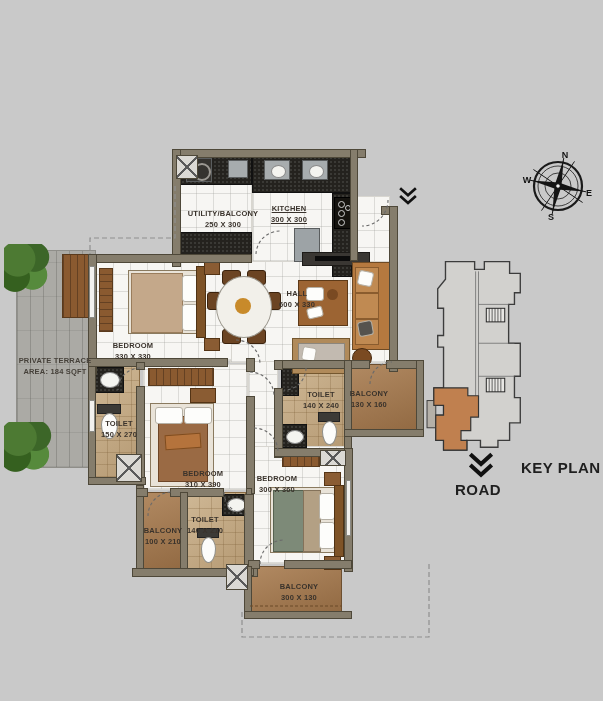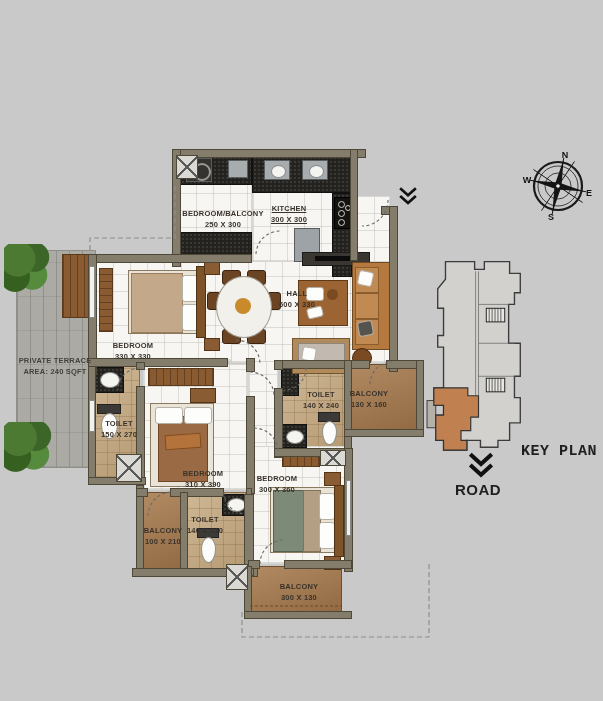--- a/index.html
+++ b/index.html
@@ -241,38 +241,38 @@
       <path d="M260,564 A24,24 0 0 1 284,540"></path>
     </g>
     <g fill="none" stroke="#8f8f8f" stroke-width="1.2" stroke-dasharray="5 3">
       <path d="M175,186 L175,238 L90,238 L90,254"></path>
       <path d="M242,612 L242,637 L429,637 L429,563"></path>
     </g>
     <path d="M250,606 L342,606" fill="none" stroke="#6b4a28" stroke-width="1" stroke-dasharray="3 2"></path>
   </svg>
 
   <div class="lbl" style="left:223px;top:209px;">
-    <div>BEDROOM/BALCONY</div>
+    <div>UTILITY/BALCONY</div>
       <div>250 X 300</div>
     </div>
   <div class="lbl" style="left:289px;top:204px;text-decoration:underline;">
     <div>KITCHEN</div>
       <div>300 X 300</div>
     </div>
   <div class="lbl" style="left:297px;top:289px;">
     <div>HALL</div>
       <div>600 X 330</div>
     </div>
   <div class="lbl" style="left:133px;top:341px;">
     <div>BEDROOM</div>
       <div>330 X 330</div>
     </div>
   <div class="lbl" style="left:55px;top:356px;color:#46413a;">
     <div>PRIVATE TERRACE</div>
-      <div>AREA: 240 SQFT</div>
+      <div>AREA: 184 SQFT</div>
     </div>
   <div class="lbl" style="left:119px;top:419px;">
     <div>TOILET</div>
       <div>150 X 270</div>
     </div>
   <div class="lbl" style="left:203px;top:469px;">
     <div>BEDROOM</div>
       <div>310 X 390</div>
     </div>
   <div class="lbl" style="left:321px;top:390px;">
@@ -345,21 +345,21 @@
       <rect x="64" y="60" width="19" height="14"></rect>
       <rect x="64" y="132" width="19" height="14"></rect>
     </g>
     <g stroke="#222" stroke-width="0.7">
       <path d="M67,60 V74 M70,60 V74 M73,60 V74 M76,60 V74 M79,60 V74"></path>
       <path d="M67,132 V146 M70,132 V146 M73,132 V146 M76,132 V146 M79,132 V146"></path>
     </g>
     <rect x="3" y="155" width="9" height="28" fill="#b5b0a8" stroke="#3c3c3c"></rect>
     <path d="M20,142 H45 V150 H56 V172 H48 V186 H38 V196 H44 V206 H20 V196 H12 V170 H20 V160 H10 V142 Z" fill="#c0804f" stroke="#333" stroke-width="1.2"></path>
   </svg>
-  <div class="bigtxt" style="left:521px;top:443px;font-family:Liberation Mono, monospace;">KEY PLAN</div>
+  <div class="bigtxt" style="left:521px;top:459px;">KEY PLAN</div>
   <svg class="abs" style="left:466px;top:451px;z-index:25;" width="30" height="28" viewBox="0 0 28 26">
     <g fill="none" stroke="#111" stroke-width="3.8">
       <path d="M4,3 L14,12 L24,3"></path>
         <path d="M4,13 L14,22 L24,13"></path>
     </g>
   </svg>
   <div class="bigtxt" style="left:455px;top:481px;">ROAD</div>
 
 </div>
 

